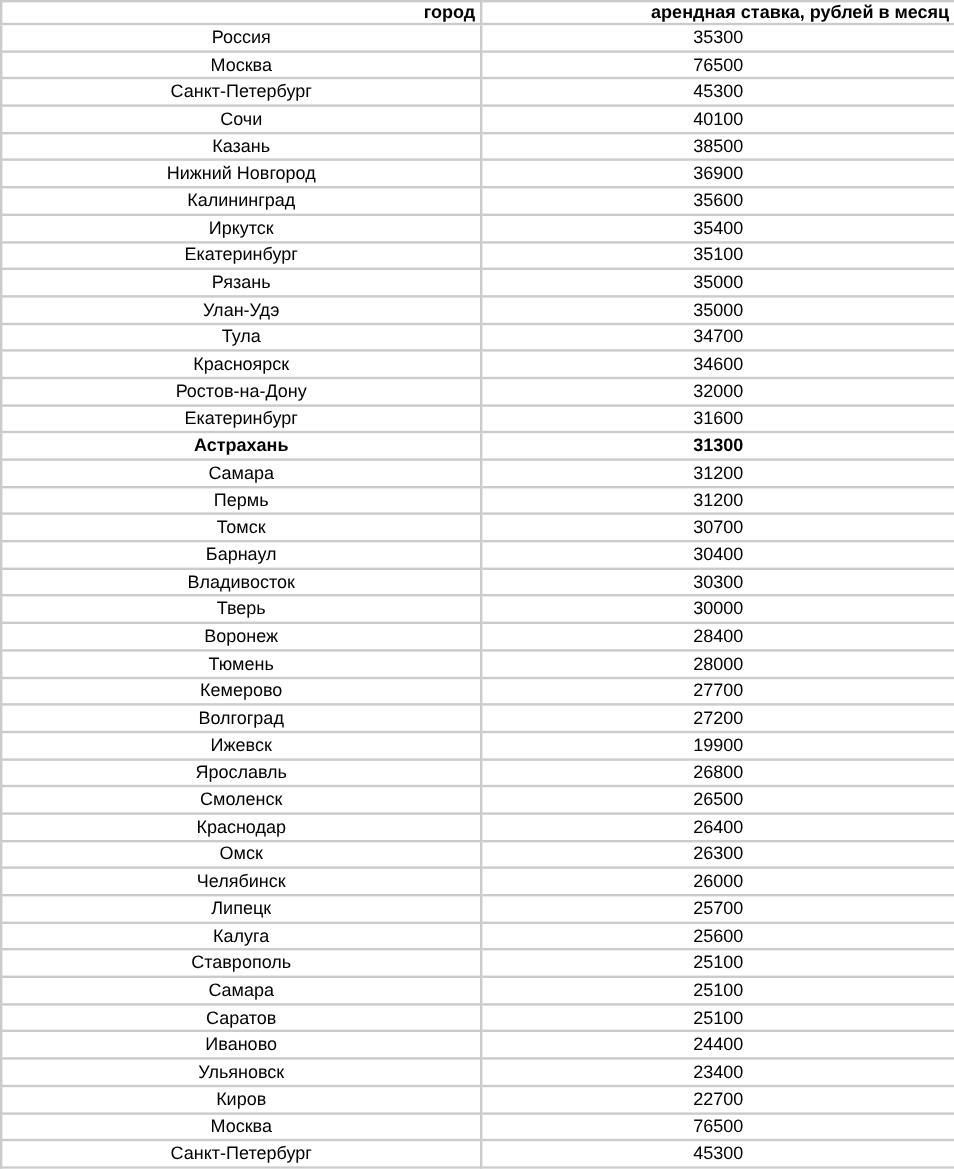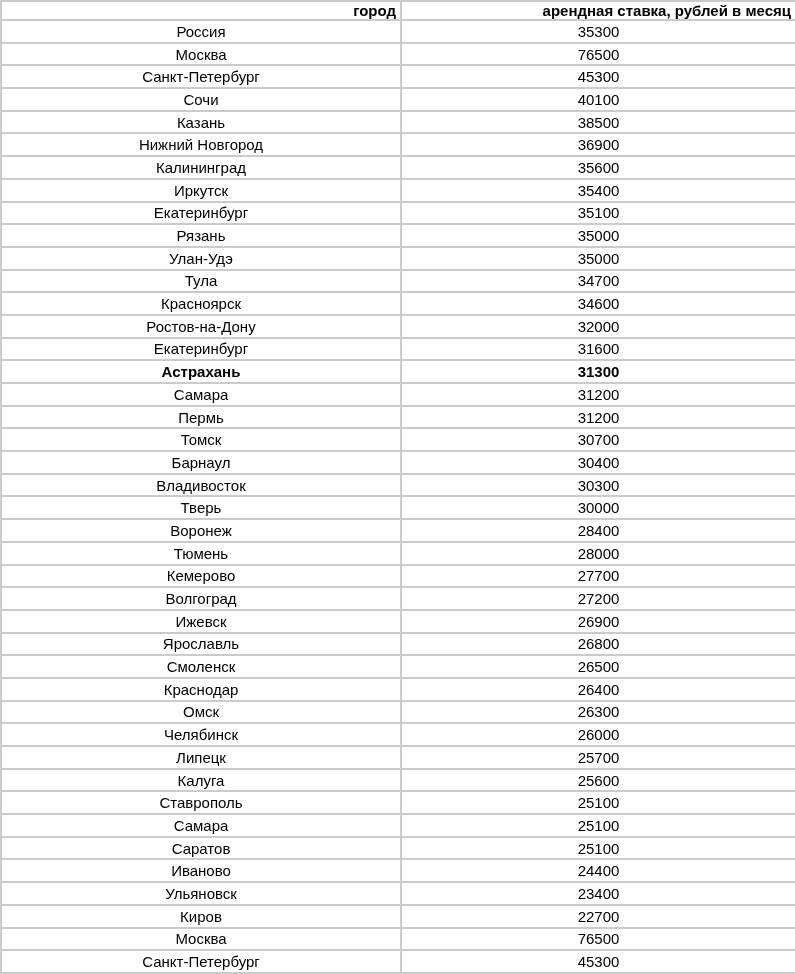--- a/index.html
+++ b/index.html
@@ -150,21 +150,21 @@
       <tr>
     <td>Кемерово</td>
     <td>27700</td>
   </tr>
       <tr>
     <td>Волгоград</td>
     <td>27200</td>
   </tr>
       <tr>
     <td>Ижевск</td>
-    <td>26900</td>
+    <td>19900</td>
   </tr>
       <tr>
     <td>Ярославль</td>
     <td>26800</td>
   </tr>
       <tr>
     <td>Смоленск</td>
     <td>26500</td>
   </tr>
       <tr>

